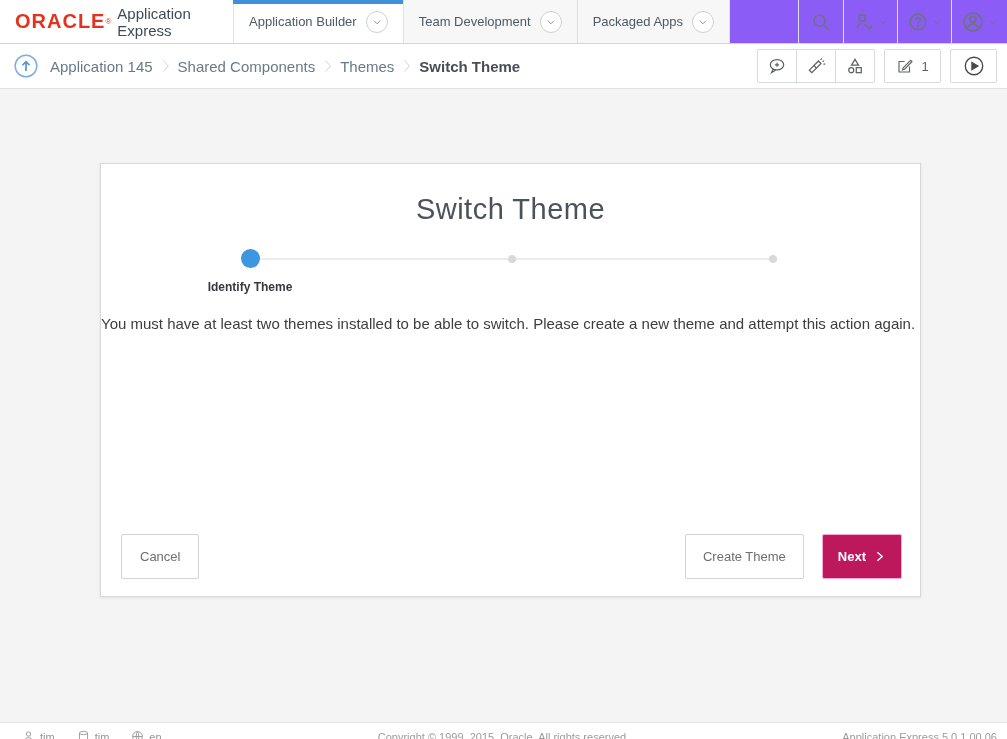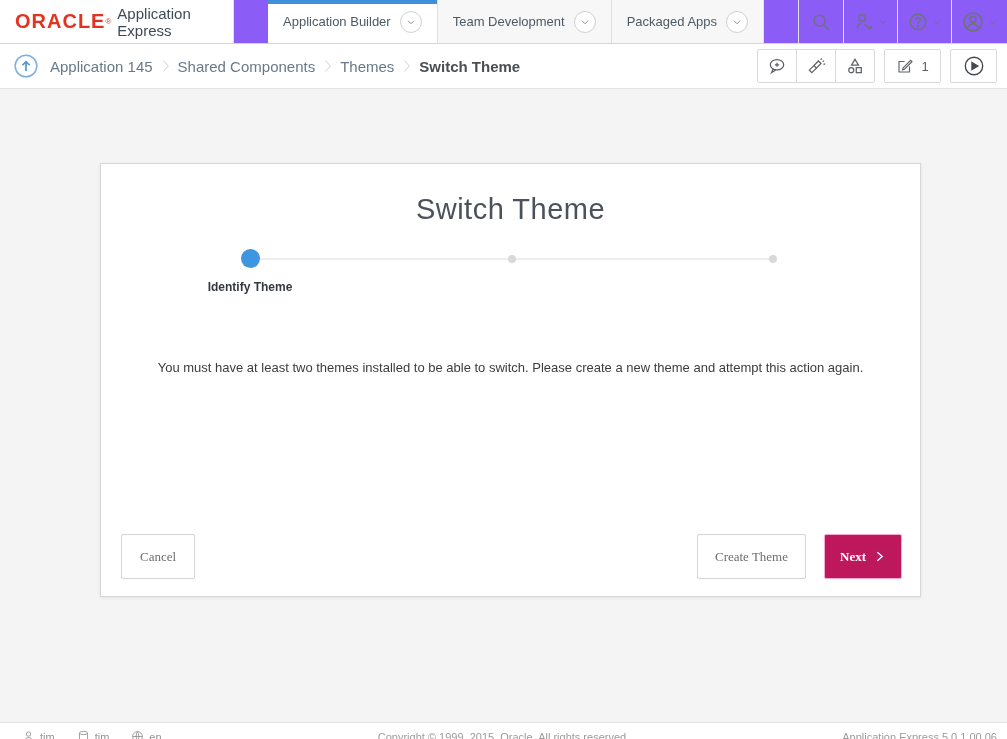--- a/index.html
+++ b/index.html
@@ -8,21 +8,21 @@
     position:relative; width:1007px; height:739px; overflow:hidden;
     background:#f4f4f4; font-family:"Liberation Sans", sans-serif;
   }
   
   .header { position:absolute; top:0; left:0; right:0; height:44px;
     display:flex; background:#8b5cf6; border-bottom:1px solid #d2d6d9; }
   .logo-area { width:233px; background:#fff; display:flex; align-items:center; padding-left:15px; }
   .logo { color:#e5321e; font-size:20px; font-weight:bold; letter-spacing:1px; }
   .logo-mark { color:#e5321e; font-size:8px; vertical-align:super; }
   .product-name { color:#3e4b57; font-size:15px; margin-left:6px; font-weight:400; }
-  .tabs { display:flex; border-left:1px solid #e1e1e1;padding-left:34px; }
+  .tabs { display:flex; border-left:1px solid #e1e1e1; }
   .tab { padding:0 15px; display:flex; align-items:center; gap:9px; font-size:13px;
     color:#4c5a66; border-right:1px solid #e1e1e1; position:relative; cursor:pointer; background:#f7f7f7; }
   .tab.active { background:#fff; }
   .tab.active::before { content:''; position:absolute; top:0; left:-1px; right:0; height:4px; background:#3f90d8; }
   .chev-circle { width:22px; height:22px; border:1px solid #ccd2d7; border-radius:50%;
     display:flex; align-items:center; justify-content:center; background:#fff; flex:0 0 auto; }
   .header-icons { margin-left:auto; display:flex; }
   .hbtn { min-width:45px; padding:0 9px; border-left:1px solid #e1e1e1; display:flex;
     align-items:center; justify-content:center; gap:3px; cursor:pointer; }
   
@@ -47,25 +47,25 @@
   .card-title { position:absolute; top:29px; left:0; width:100%; text-align:center;
     font-size:29px; font-weight:200; color:#4b525b; letter-spacing:0.5px; }
   .wiz { position:absolute; top:85px; left:0; right:0; height:64px; }
   .wiz-track { position:absolute; left:149px; width:523px; top:9px; height:2px; background:#ececec; }
   .wiz-dot-current { position:absolute; left:140px; top:0; width:19px; height:19px;
     border-radius:50%; background:#3e96e0; }
   .wiz-dot-2 { position:absolute; left:407px; top:6px; width:8px; height:8px; border-radius:50%; background:#d9d9d9; }
   .wiz-dot-3 { position:absolute; left:668px; top:6px; width:8px; height:8px; border-radius:50%; background:#d9d9d9; }
   .wiz-label { position:absolute; left:79px; top:31px; width:140px; text-align:center;
     font-size:12px; font-weight:bold; color:#34393f; }
-  .wiz-msg { position:absolute; top:151px; left:0; width:100%; text-align:center;
-    font-size:13px; color:#3d3d3d;margin-top:45px; }
+  .wiz-msg { position:absolute; top:151px; left:0; width:100%; text-align:left;
+    font-size:15px; color:#3d3d3d; }
   .btn { height:45px; font-size:13px; border-radius:2px; cursor:pointer;
     display:inline-flex; align-items:center; justify-content:center;
-    font-family:Liberation Serif, serif; }
+    font-family:Liberation Sans, sans-serif; }
   .btn-default { background:#fff; border:1px solid #d4d4d4; color:#6e6e6e; }
   .btn-cancel { position:absolute; left:20px; bottom:17px; padding:0 18px; }
   .card-actions { position:absolute; right:18px; bottom:17px; display:flex; gap:18px; }
   .btn-create { padding:0 17px; }
   .btn-hot { background:#be185d; border:1px solid #f9a8d4; color:#fff; font-weight:bold;
     padding:0 15px; gap:7px; }
   
   .footer { position:absolute; top:722px; left:0; width:100%; height:40px; background:#fff;
     border-top:1px solid #e4e4e4; font-size:11px; color:#949494; }
   .footer-left { position:absolute; left:22px; top:7px; display:flex; gap:22px; align-items:center; }

